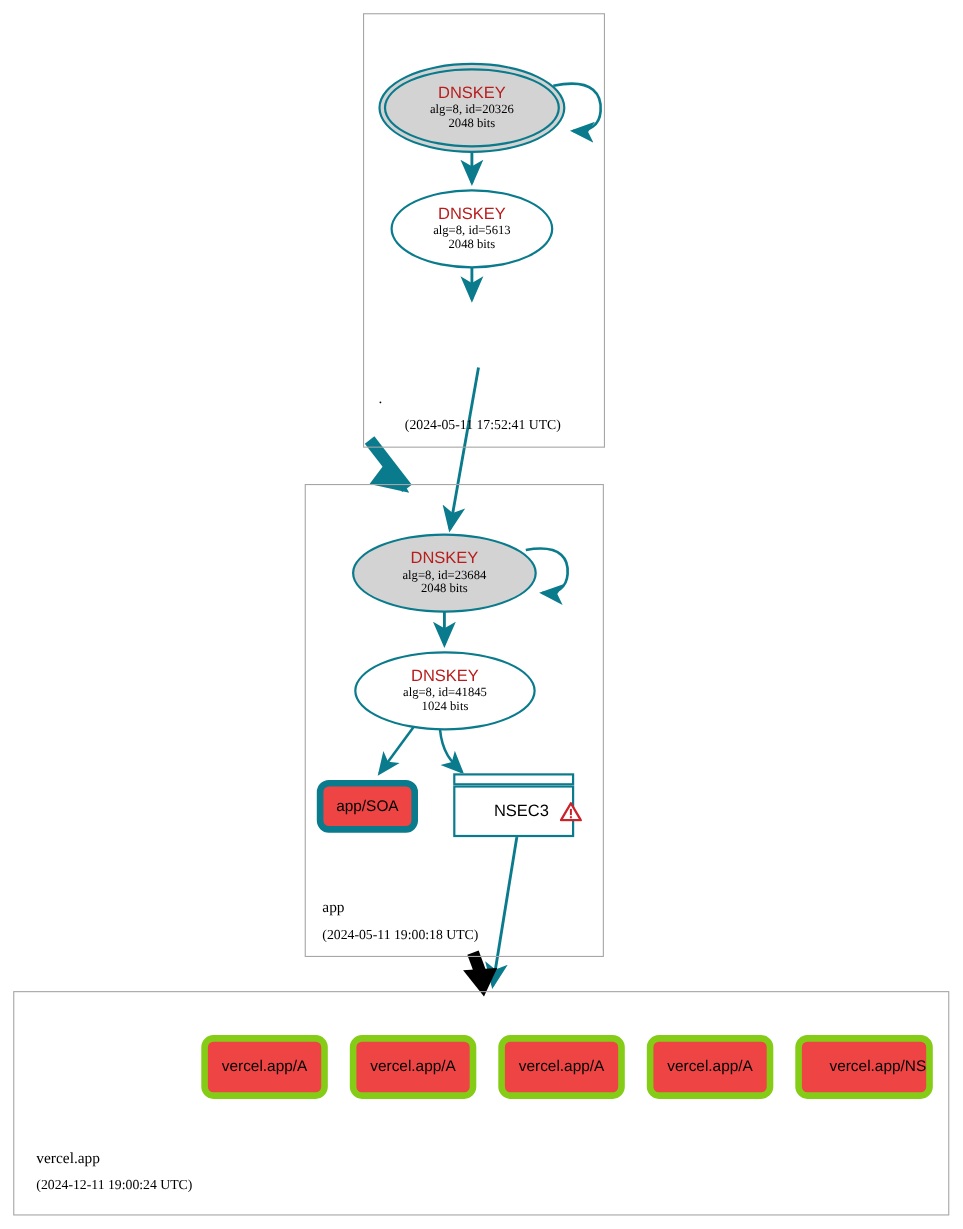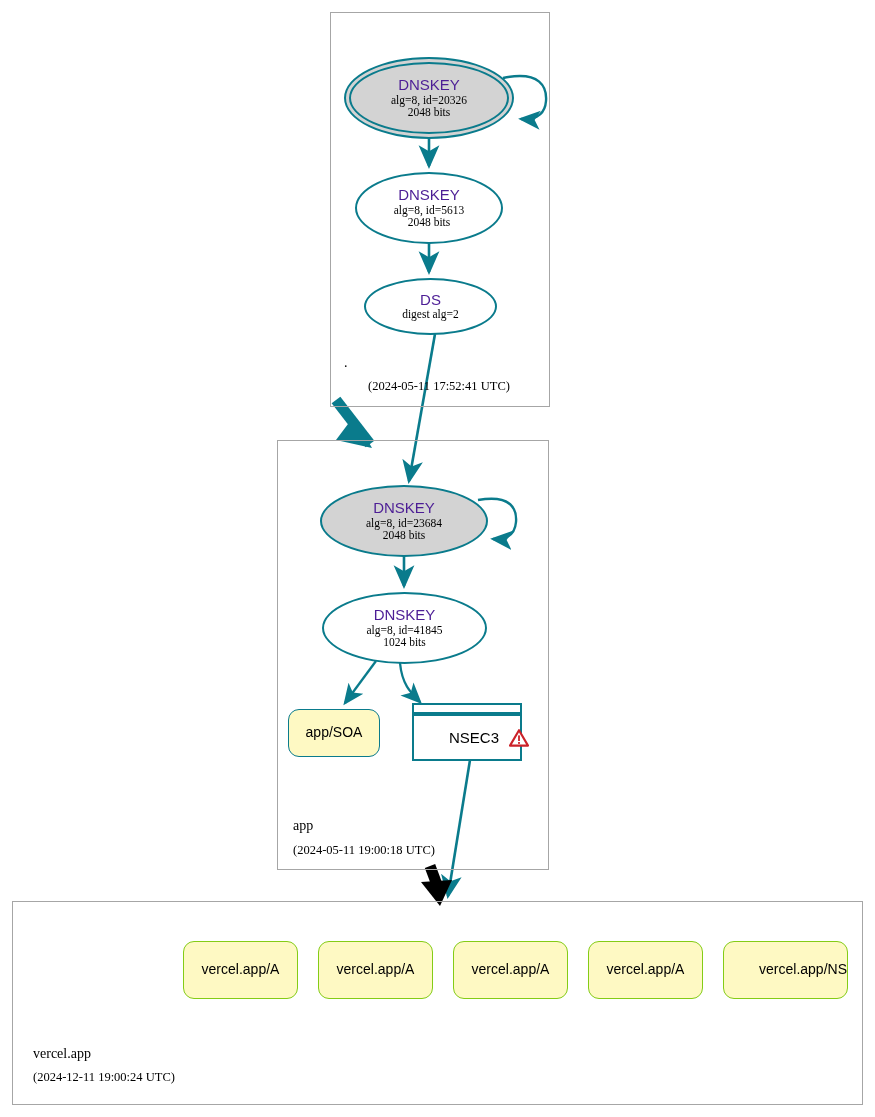--- a/index.html
+++ b/index.html
@@ -20,25 +20,25 @@
   .zone-time{font-size:12.5px;}
 
   .node{
     position:absolute;display:flex;align-items:center;justify-content:center;
     flex-direction:column;box-sizing:border-box;text-align:center;
     line-height:1.12;
   }
   .ell{
     border-radius:50%;
   }
-  .key-title{font-family:"Liberation Sans", sans-serif;font-size:15px;color:#4c1d95;}
+  .key-title{font-family:"Liberation Sans", sans-serif;font-size:15px;color:#b91c1c;}
   .key-sub{font-family:"Liberation Serif", serif;font-size:11.5px;color:#000;}
 
   .rrset{
-    border:1px solid #84cc16;border-radius:11px;background:#fef9c3;
+    border:6px solid #84cc16;border-radius:11px;background:#ef4444;
     font-family:"Liberation Sans", sans-serif;font-size:14px;color:#000;
   }
   .rrset-teal{border-color:#0a7b8c;}
 
   .nsec-wrap{position:absolute;}
   .nsec-top{
     box-sizing:border-box;border:2px solid #0a7b8c;background:#fff;
   }
   .nsec-main{
     box-sizing:border-box;border:2px solid #0a7b8c;background:#fff;
@@ -119,24 +119,20 @@
     <div class="key-sub">alg=8, id=20326</div>
     <div class="key-sub">2048 bits</div>
   </div>
 
   <div class="node ell" style="left:355px;top:172px;width:148px;height:72px;border:2.4px solid #0a7b8c;background:#ffffff;">
     <div class="key-title">DNSKEY</div>
     <div class="key-sub">alg=8, id=5613</div>
     <div class="key-sub">2048 bits</div>
   </div>
 
-  <div class="node ell" style="left:364px;top:278px;width:133px;height:57px;border:2.4px solid #0a7b8c;background:#ffffff;">
-    <div class="key-title">DS</div>
-    <div class="key-sub">digest alg=2</div>
-  </div>
 
   <div class="zone-box" style="left:277px;top:440px;width:272px;height:430px;"></div>
   <div class="zone-label zone-name" style="left:293px;top:818px;">app</div>
   <div class="zone-label zone-time" style="left:293px;top:843px;">(2024-05-11 19:00:18 UTC)</div>
 
   <div class="node ell" style="left:320px;top:485px;width:168px;height:72px;border:2.4px solid #0a7b8c;background:#d3d3d3;">
     <div class="key-title">DNSKEY</div>
     <div class="key-sub">alg=8, id=23684</div>
     <div class="key-sub">2048 bits</div>
   </div>

